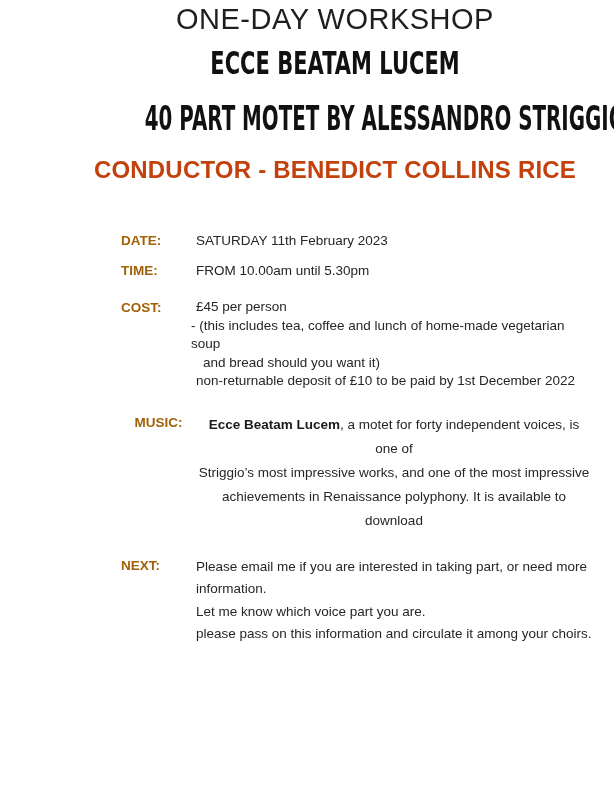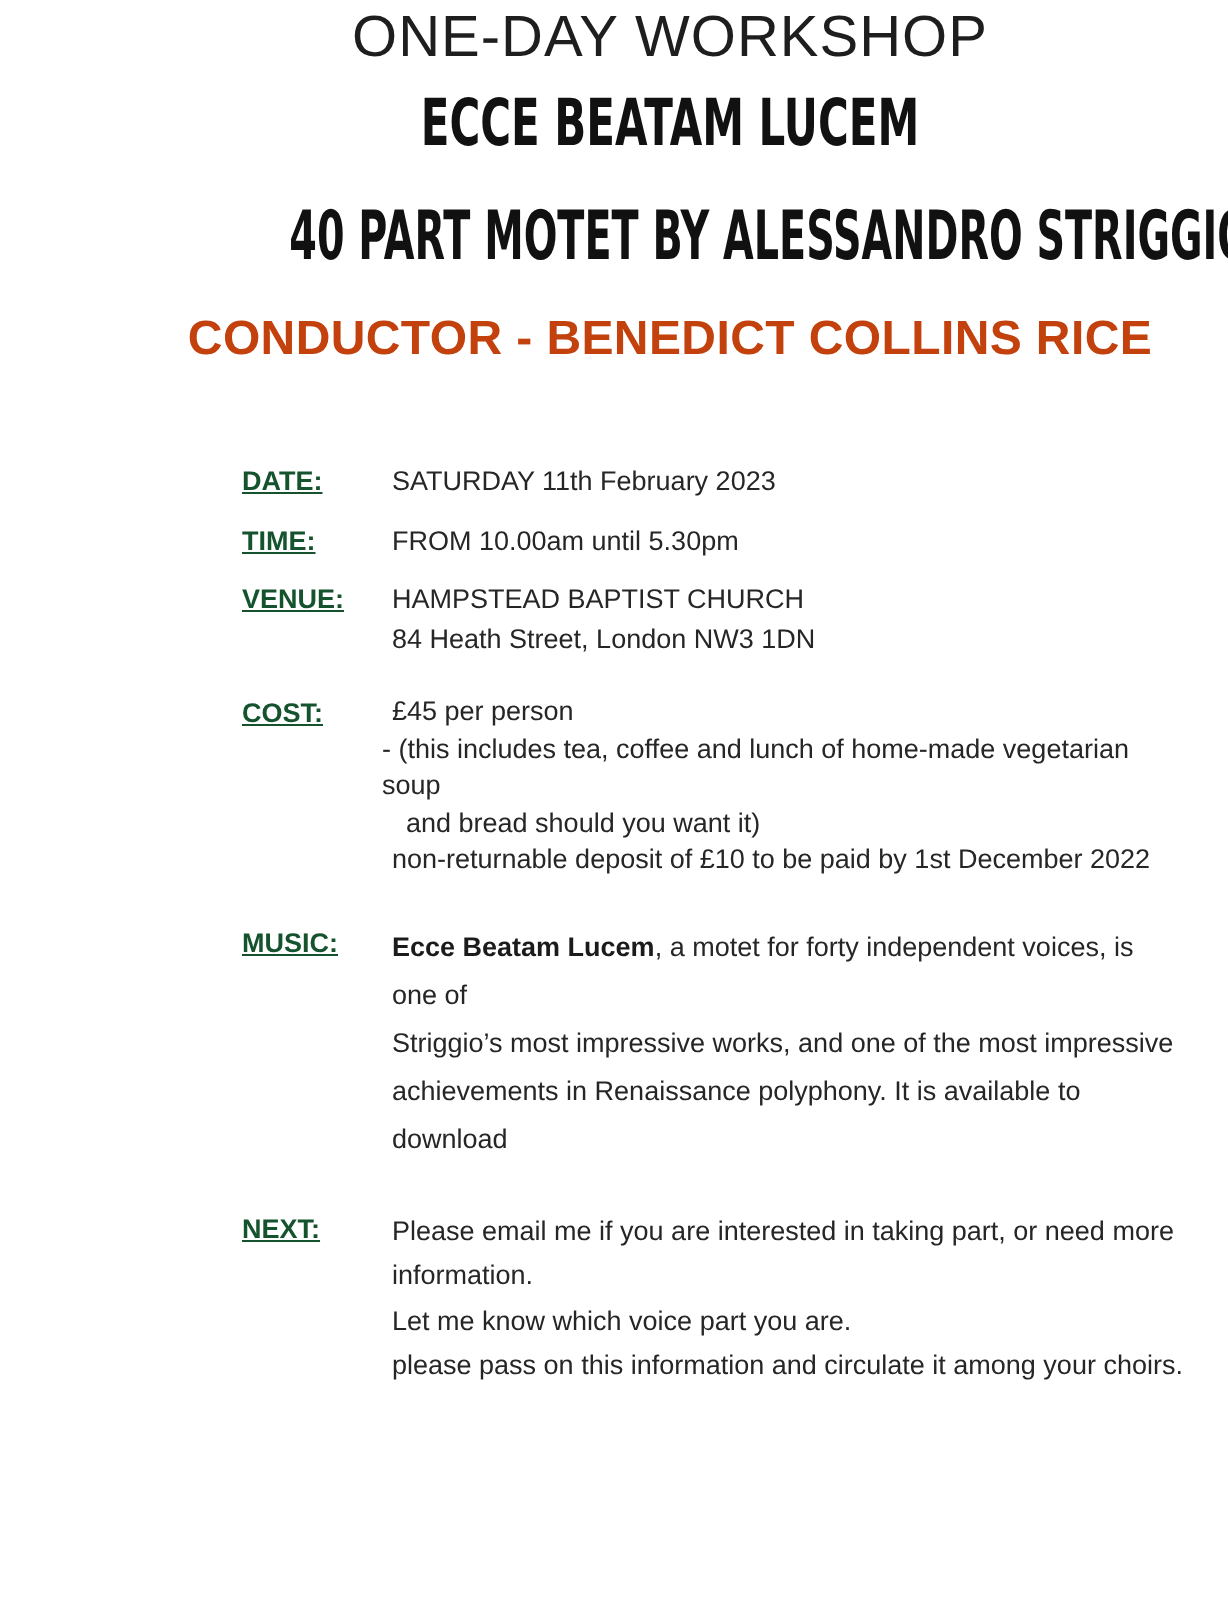--- a/index.html
+++ b/index.html
@@ -61,30 +61,29 @@
     padding: 0 50px 0 93px;
     font-size: 13.5px;
   }
   .row {
     display: grid;
     grid-template-columns: 75px 1fr;
     align-items: start;
   }
   .label {
     font-weight: bold;
-    color: #14532d;
+    color: #a16207;
     line-height: 20px;
-    text-decoration: underline;
   }
   .value { line-height: 20px; }
   .value div { line-height: inherit; }
   .row-time    { margin-top: 10px; }
   .row-venue   { margin-top: 9px; }
   .row-cost    { margin-top: 17px; }
-  .row-music   { margin-top: 22px; }
+  .row-music   { margin-top: 22px; text-align: center; }
   .row-next    { margin-top: 23px; }
   .cost-lines { line-height: 18.5px; }
   .cost-lines .cost-line-2 { margin-left: -5px; }
   .cost-lines .cost-line-3 { margin-left: 7px; }
   .para { line-height: 24px; }
   .para-next { line-height: 22.5px; }
   .para-gap { margin-top: 14px; }
   .bold-inline { font-weight: bold; color: #1b1b1b; }
 </style>
 </head>
@@ -105,27 +104,20 @@
     <div class="row row-date">
       <div class="label">DATE:</div>
       <div class="value">SATURDAY 11th February 2023</div>
     </div>
 
     <div class="row row-time">
       <div class="label">TIME:</div>
       <div class="value">FROM 10.00am until 5.30pm</div>
     </div>
 
-    <div class="row row-venue">
-      <div class="label">VENUE:</div>
-      <div class="value">
-        <div>HAMPSTEAD BAPTIST CHURCH</div>
-        <div>84 Heath Street, London NW3 1DN</div>
-      </div>
-    </div>
 
     <div class="row row-cost">
       <div class="label">COST:</div>
       <div class="value cost-lines">
         <div class="cost-line-1">£45 per person</div>
         <div class="cost-line-2">- (this includes tea, coffee and lunch of home-made vegetarian soup</div>
         <div class="cost-line-3">and bread should you want it)</div>
         <div class="cost-line-4">non-returnable deposit of £10 to be paid by 1st December 2022</div>
       </div>
     </div>

